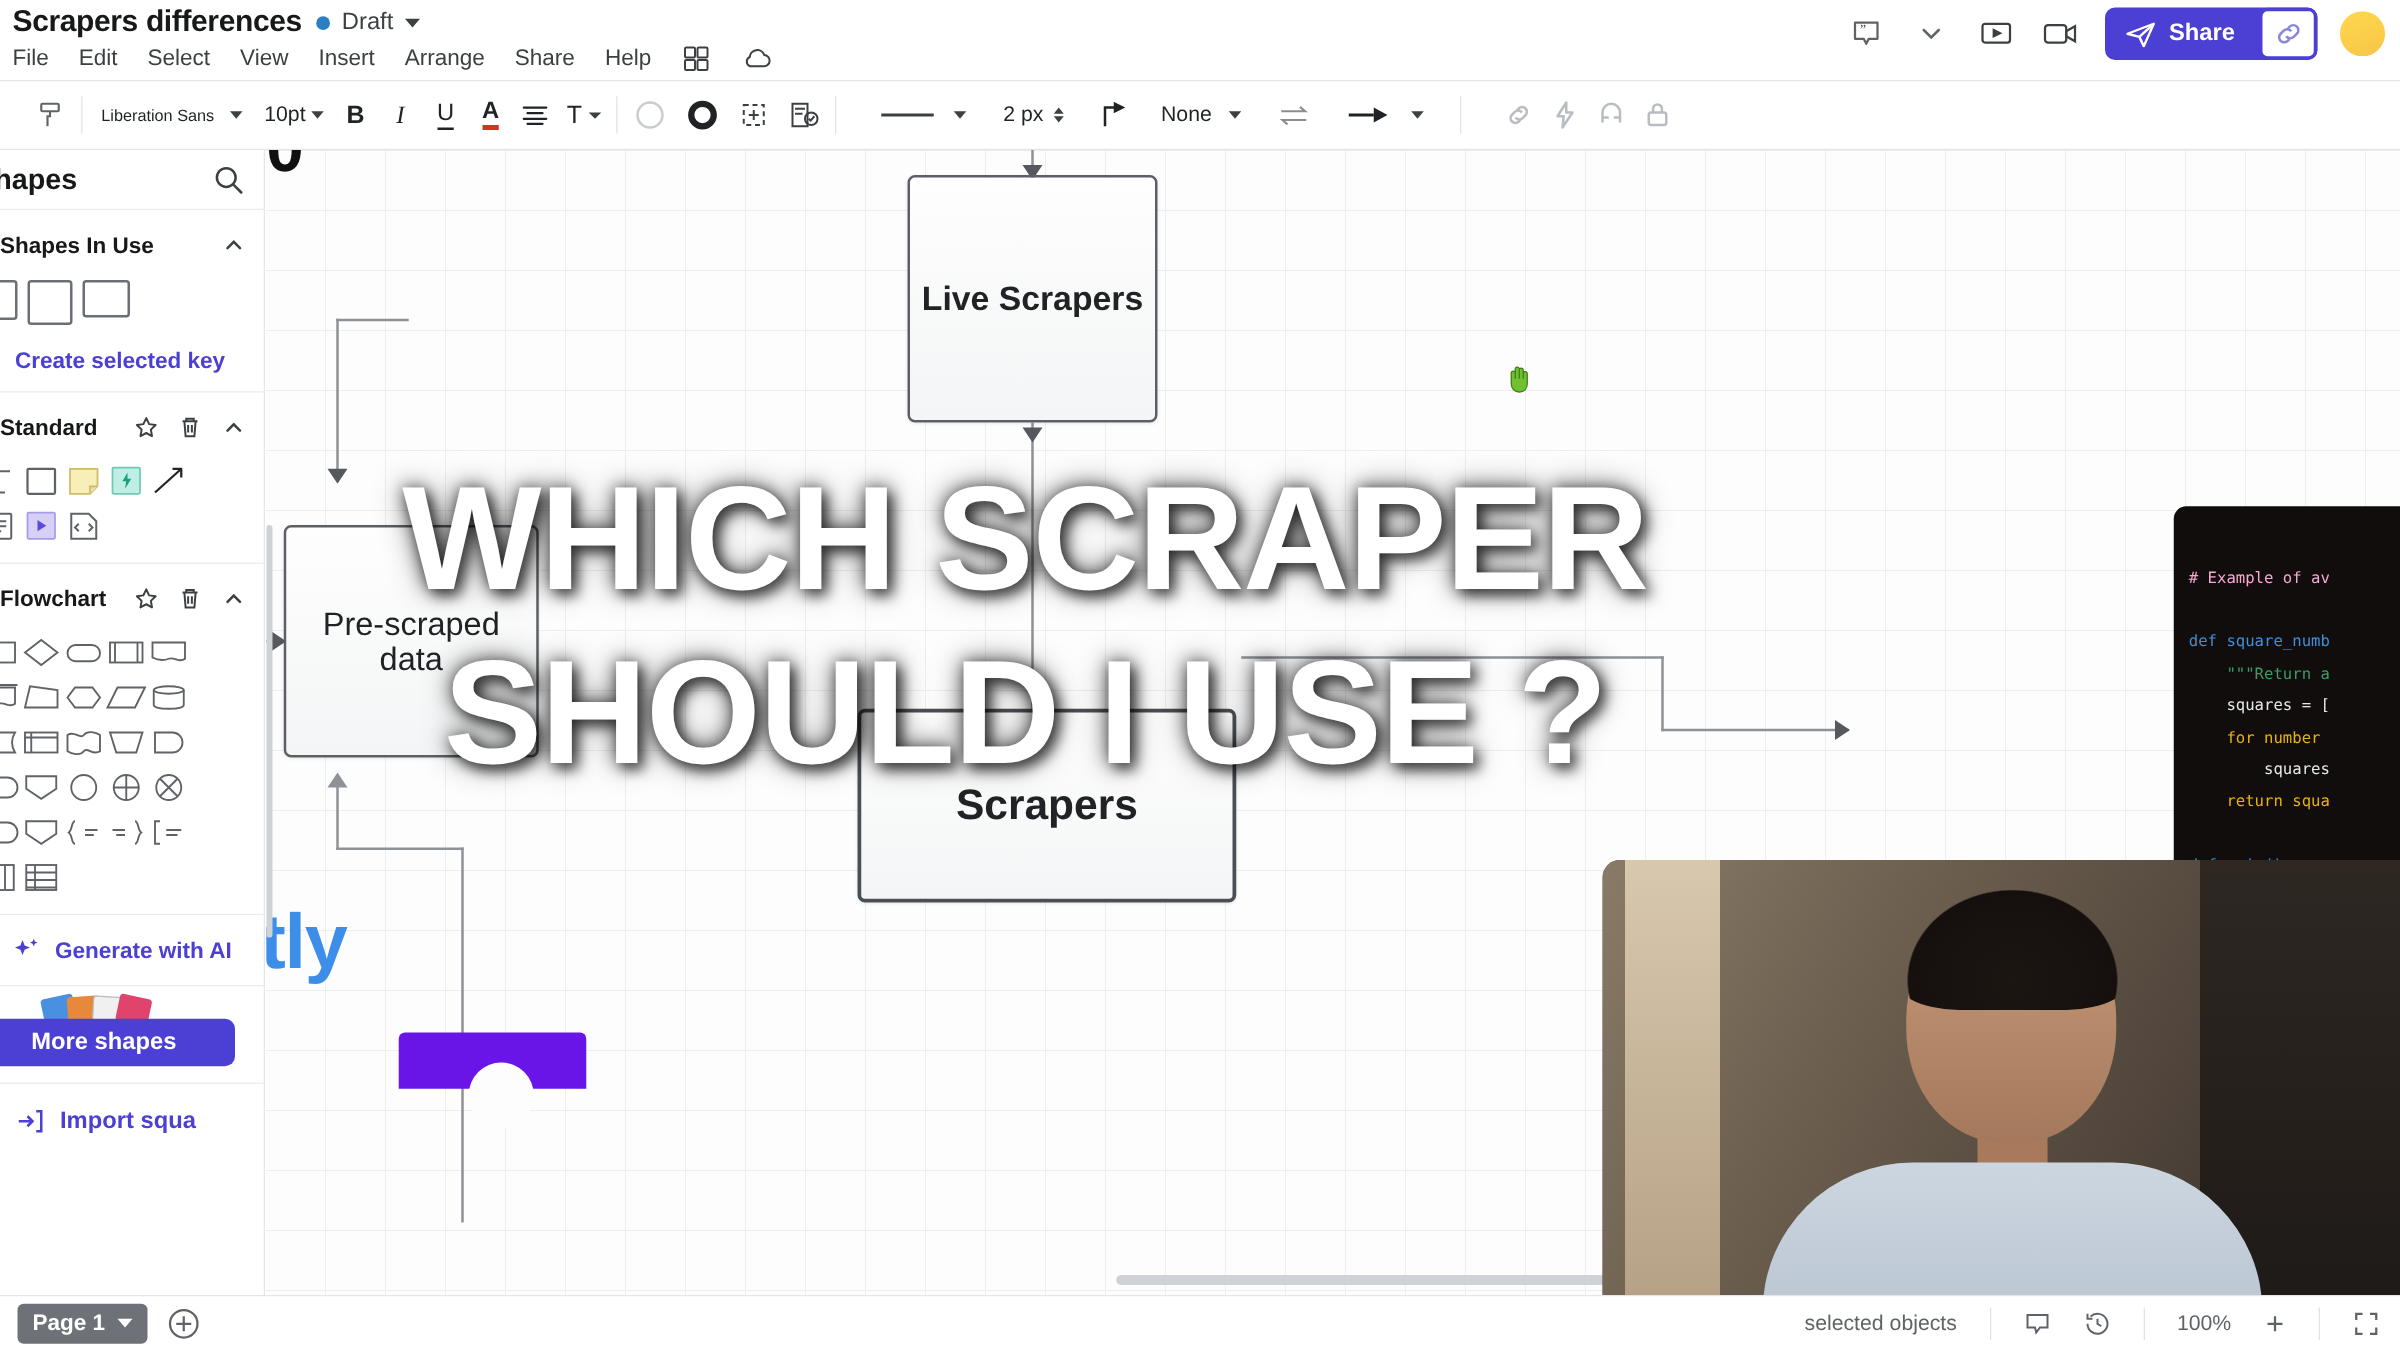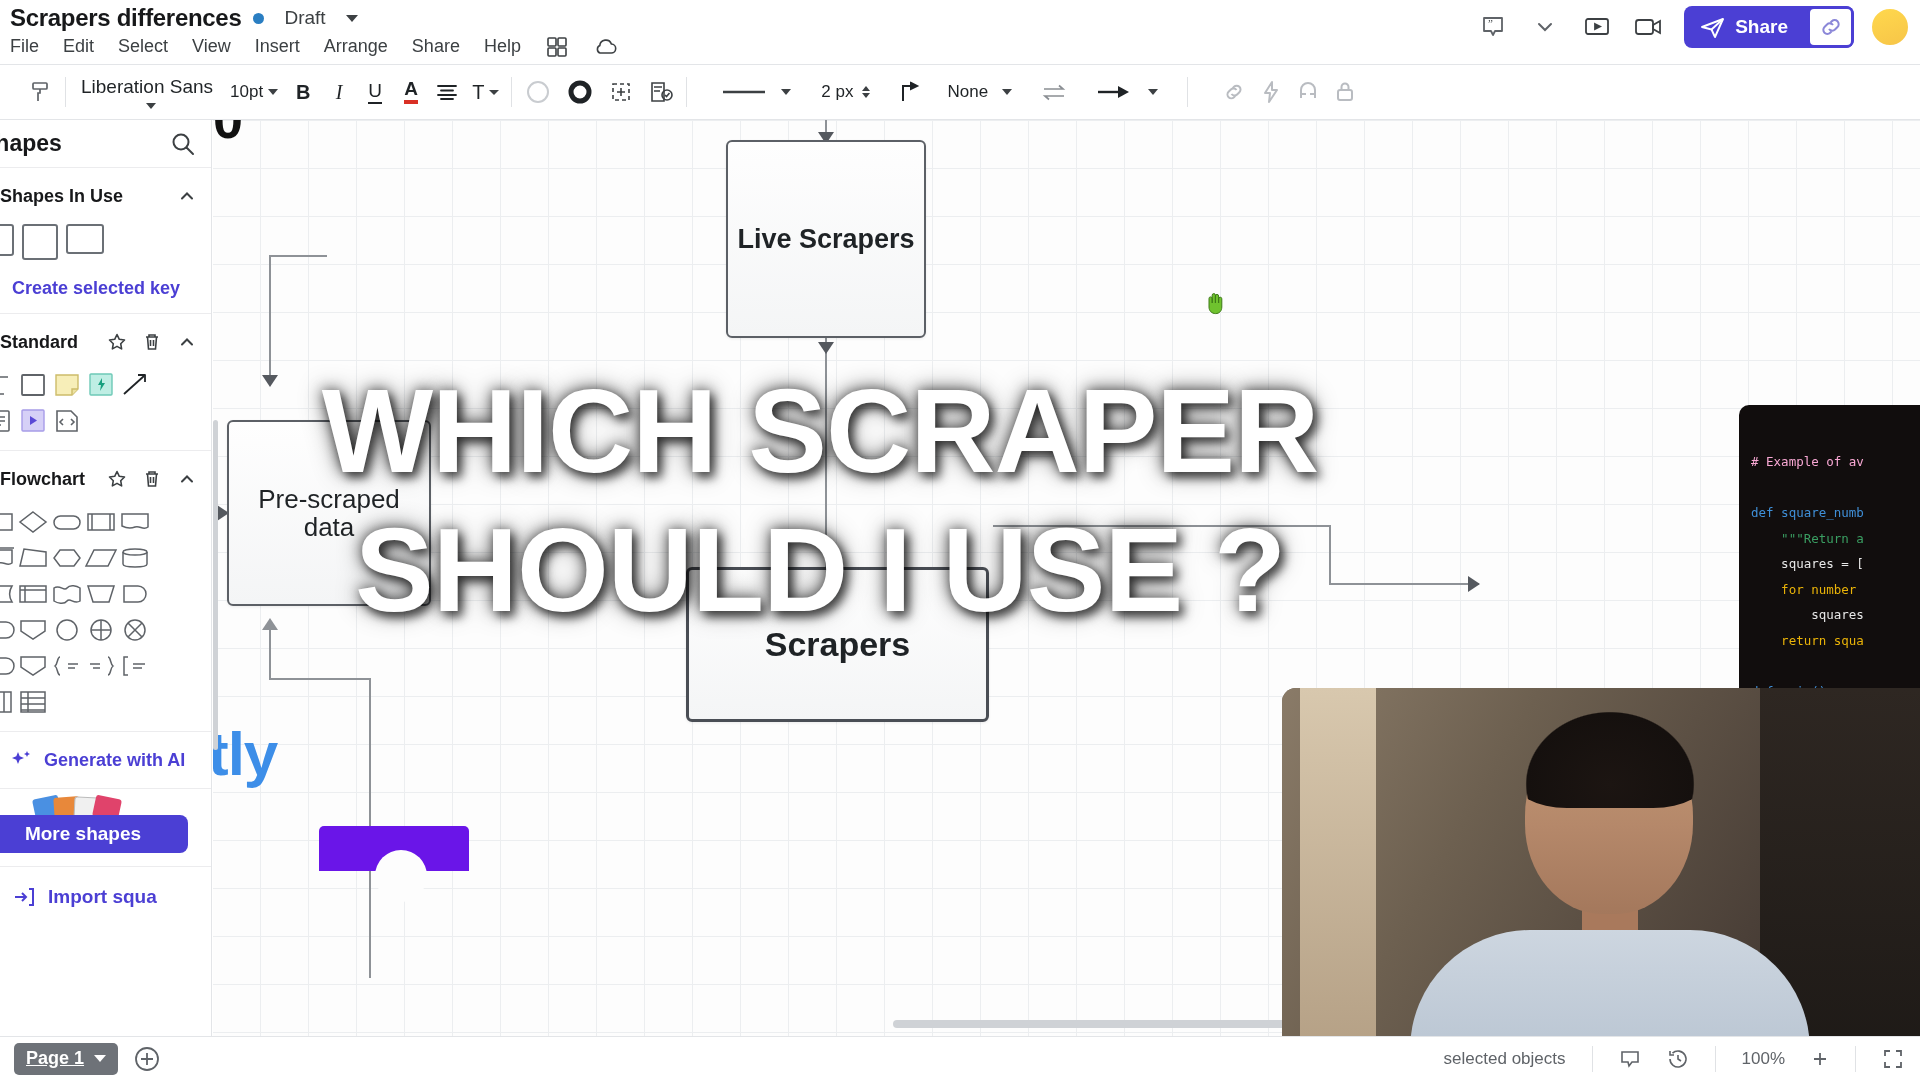--- a/index.html
+++ b/index.html
@@ -14,21 +14,21 @@
   
   .header {
     position: absolute; top: 0; left: 0; width: 1920px; height: 64px;
     background: #fff; display: flex; align-items: flex-start;
   }
   .doc-title-row {
     position: absolute; left: 10px; top: 4px;
     display: flex; align-items: center; gap: 12px;
   }
   .doc-title { font-size: 24px; font-weight: 700; color: #17181a; letter-spacing: -0.3px; }
-  .draft-wrap { display: flex; align-items: center; gap: 20px; }
+  .draft-wrap { display: flex; align-items: center; gap: 9px; }
   .draft-dot { width: 11px; height: 11px; border-radius: 50%; background: #2a7ec2; }
   .draft-label { font-size: 19px; color: #3c4043; }
   .caret-sm {
     width: 0; height: 0; border-left: 6px solid transparent; border-right: 6px solid transparent;
     border-top: 7px solid #3c4043;
   }
 
   .menubar { position: absolute; left: 10px; top: 33px; display: flex; align-items: center; gap: 0; }
   .menubar .m-item {
     font-size: 18px; color: #3c4043; padding: 3px 12px; cursor: default; white-space: nowrap;
@@ -60,21 +60,21 @@
   .toolbar {
     position: absolute; top: 64px; left: 0; width: 1920px; height: 56px;
     background: #fff; border-top: 1px solid #e3e5e8; border-bottom: 1px solid #e3e5e8;
     display: flex; align-items: center;
   }
   .tb-sep { width: 1px; height: 30px; background: #e0e2e5; margin: 0 5px; }
   .tb-btn {
     height: 40px; min-width: 36px; display: flex; align-items: center; justify-content: center;
     gap: 5px; padding: 0 7px; cursor: pointer; color: #1f2326; font-size: 17px;
   }
-  .tb-font { padding: 0 10px; font-size: 19px; color: #1f2326; flex-direction: column; }
+  .tb-font { padding: 0 10px; font-size: 13px; color: #1f2326; }
   .tb-caret { width: 0; height: 0; border-left: 5px solid transparent; border-right: 5px solid transparent; border-top: 6px solid #3c4043; }
   .tb-b { font-weight: 700; font-size: 20px; }
   .tb-i { font-style: italic; font-size: 20px; font-family: "Liberation Serif", serif; }
   .tb-u { font-size: 19px; }
   .tb-A { font-size: 19px; font-weight: 700; border-bottom: 4px solid #d93025; line-height: 0.95; padding-bottom:1px;}
   .stepper { display:flex; flex-direction:column; gap:2px; margin-left:3px;}
   .stepper i { display:block; width:0;height:0;border-left:4px solid transparent;border-right:4px solid transparent;}
   .stepper .up{border-bottom:5px solid #3c4043;}
   .stepper .dn{border-top:5px solid #3c4043;}
 
@@ -205,21 +205,21 @@
   }
   .wc-neck { position:absolute; left:300px; top:198px; width:56px; height:56px; background:#a9795c;}
 
   
   .bottombar {
     position: absolute; left: 0; bottom: 0; width: 1920px; height: 44px;
     background: #fff; border-top: 1px solid #e3e5e8; display: flex; align-items: center;
   }
   .page-chip {
     margin-left: 14px; height: 32px; background: #6e7278; color: #fff; border-radius: 5px;
-    display: flex; align-items: center; gap: 10px; padding: 0 12px; font-size: 18px; font-weight: 700; cursor: pointer; text-decoration: underline;
+    display: flex; align-items: center; gap: 10px; padding: 0 12px; font-size: 18px; font-weight: 700; cursor: pointer;
   }
   .page-caret { width:0;height:0;border-left:6px solid transparent;border-right:6px solid transparent;border-top:7px solid #fff;}
   .addpage { margin-left: 14px; cursor: pointer; }
   .bb-right { margin-left: auto; display:flex; align-items:center; gap:26px; padding-right:16px; font-size:17px; color:#5f6368;}
   .bb-sep { width:1px;height:26px;background:#e0e2e5;}
   svg { display:block; }
 </style>
 </head>
 <body>
 

